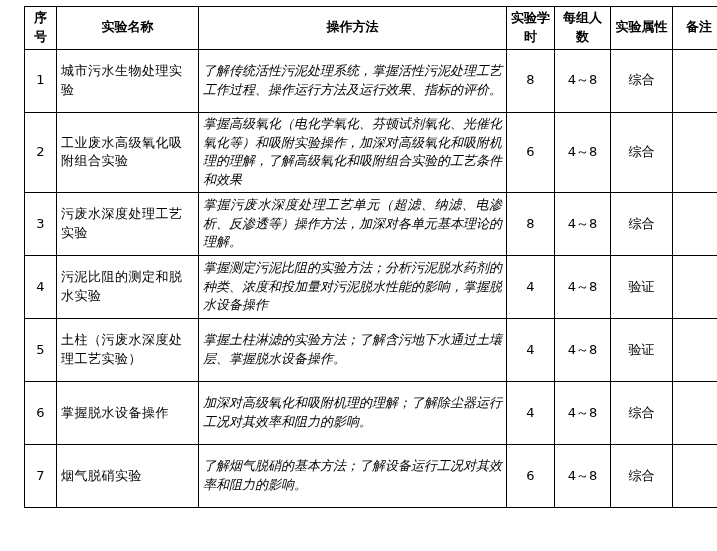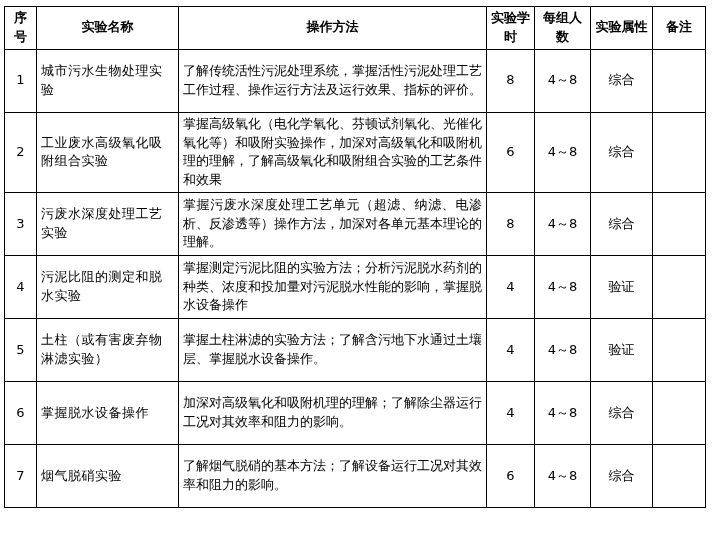--- a/index.html
+++ b/index.html
@@ -12,21 +12,21 @@
     height: 551px;
     font-family: "DejaVu Sans", "Liberation Sans", sans-serif;
     color: #000000;
     overflow: hidden;
   }
   .page {
     position: relative;
     width: 717px;
     height: 551px;
     box-sizing: border-box;
-    padding: 6px 8px 0 4px;
+    padding: 6px 8px 0 24px;
   }
   table.exp-table {
     border-collapse: collapse;
     width: 701px;
     table-layout: fixed;
   }
   table.exp-table th,
   table.exp-table td {
     border: 1px solid #000000;
     padding: 2px 4px;
@@ -61,20 +61,21 @@
     padding-left: 8px;
     padding-right: 6px;
     letter-spacing: 0.5px;
   }
   td.summary {
     text-align: left;
     padding-left: 7px;
     padding-right: 5px;
     text-align: justify;
     text-justify: inter-ideograph;
+    font-style: italic;
   }
   .row-tall td { height: 58px; }
 </style>
 </head>
 <body>
 
 <div class="page">
 
   <table class="exp-table">
     <colgroup>
@@ -129,21 +130,21 @@
         <td class="no">4</td>
         <td class="name">污泥比阻的测定和脱水实验</td>
         <td class="summary">掌握测定污泥比阻的实验方法；分析污泥脱水药剂的种类、浓度和投加量对污泥脱水性能的影响，掌握脱水设备操作</td>
         <td class="hours">4</td>
         <td class="group">4～8</td>
         <td class="attr">验证</td>
         <td class="remark"></td>
       </tr>
       <tr class="row-tall">
         <td class="no">5</td>
-        <td class="name">土柱（或有害废弃物淋滤实验）</td>
+        <td class="name">土柱（污废水深度处理工艺实验）</td>
         <td class="summary">掌握土柱淋滤的实验方法；了解含污地下水通过土壤层、掌握脱水设备操作。</td>
         <td class="hours">4</td>
         <td class="group">4～8</td>
         <td class="attr">验证</td>
         <td class="remark"></td>
       </tr>
       <tr class="row-tall">
         <td class="no">6</td>
         <td class="name">掌握脱水设备操作</td>
         <td class="summary">加深对高级氧化和吸附机理的理解；了解除尘器运行工况对其效率和阻力的影响。</td>

